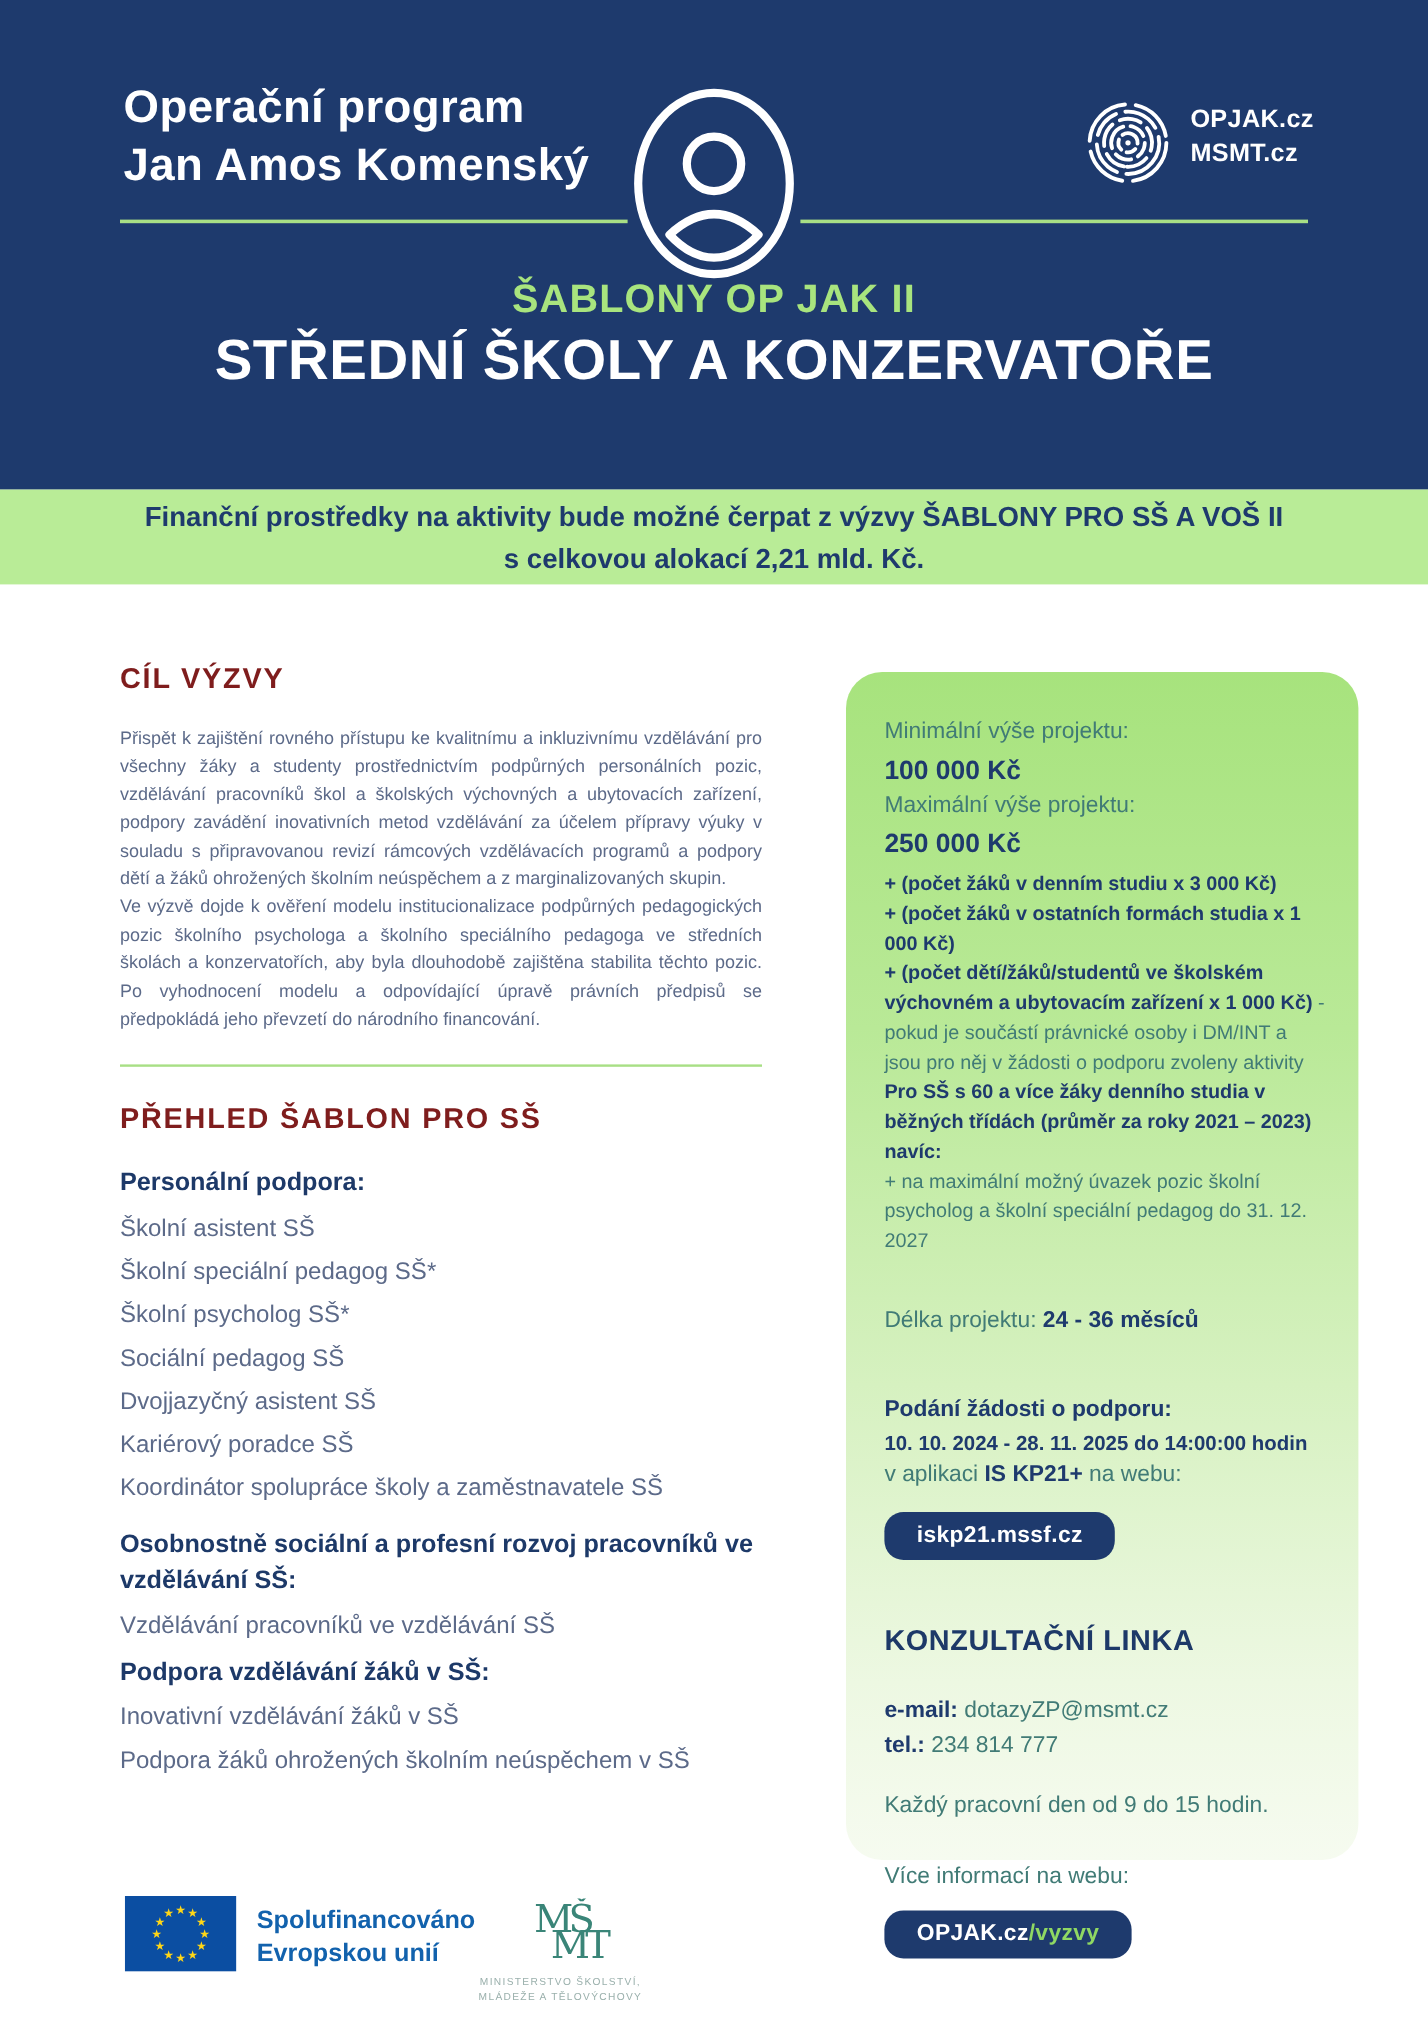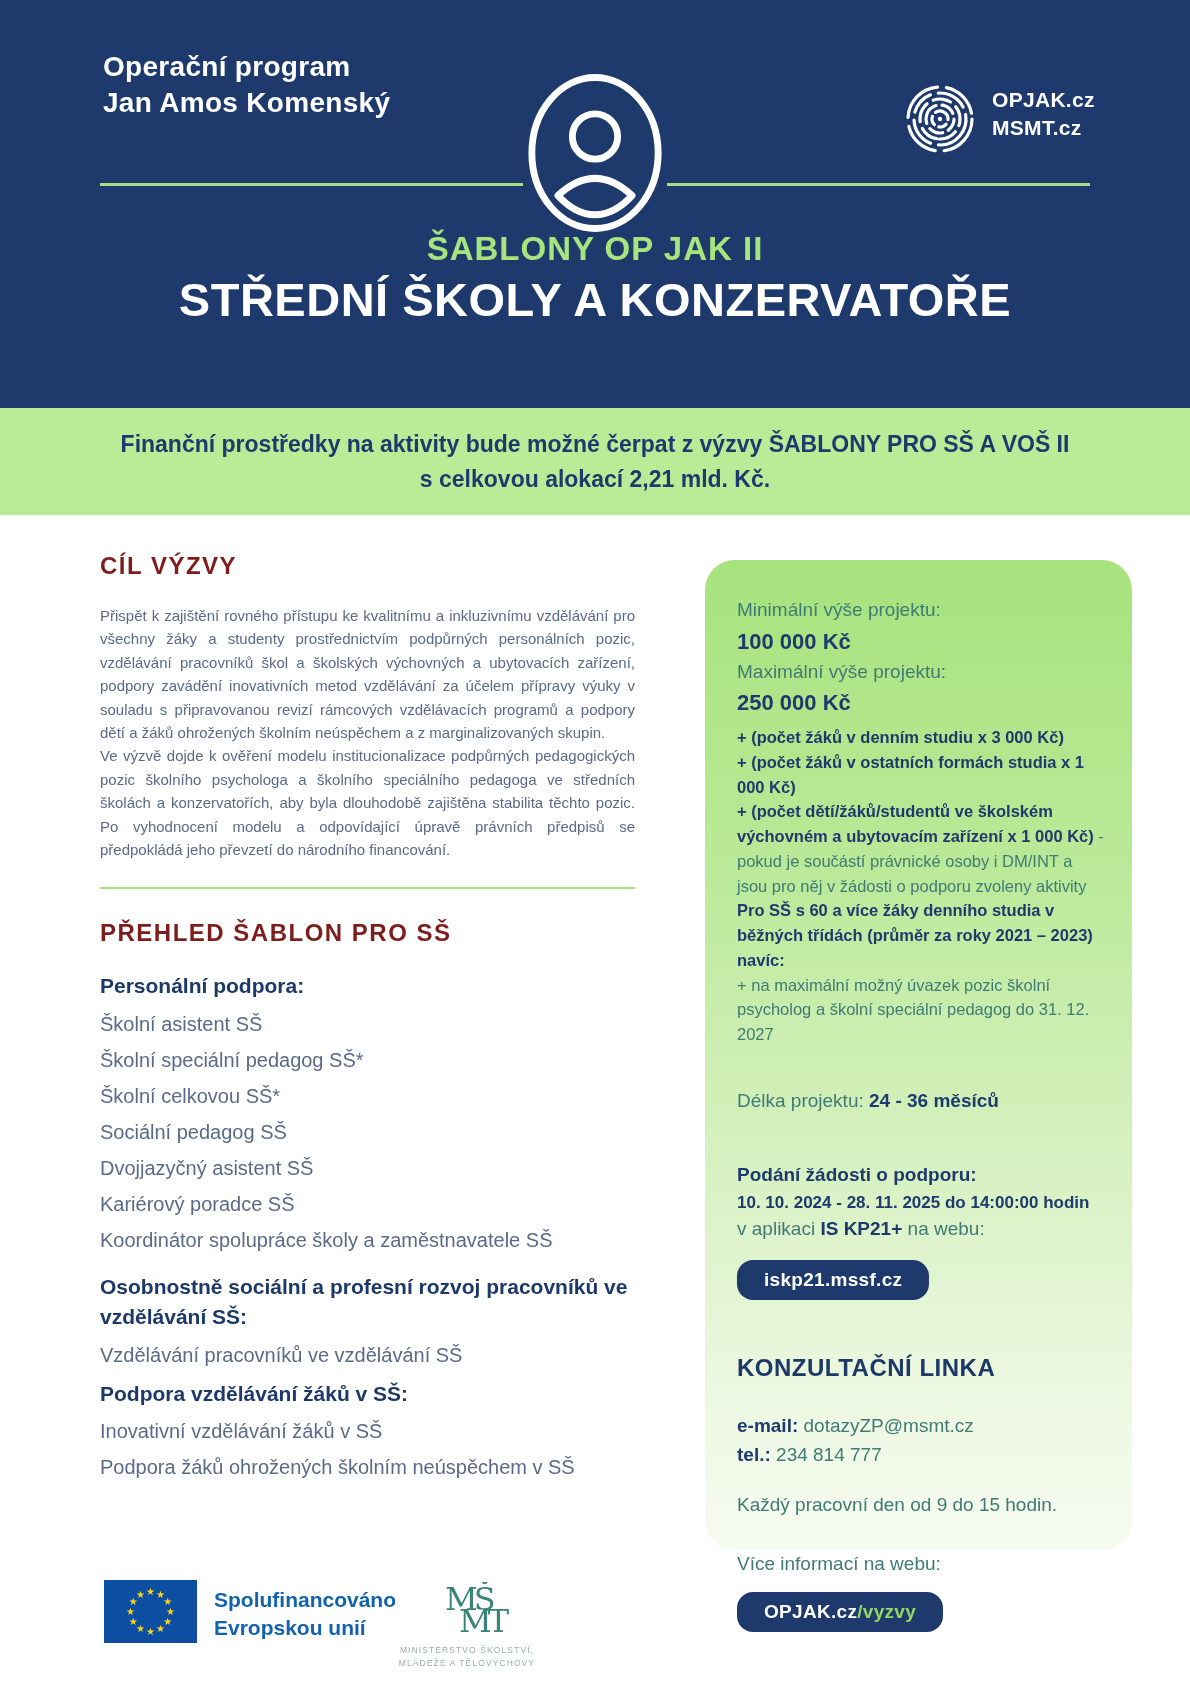--- a/index.html
+++ b/index.html
@@ -6,43 +6,43 @@
   * { box-sizing:border-box; }
   .page {
     position:relative; width:1190px; height:1683px; overflow:hidden;
     background:#ffffff;
     font-family:"Liberation Sans","DejaVu Sans",sans-serif;
     -webkit-font-smoothing:antialiased;
   }
   
   .header { position:absolute; left:0; top:0; width:1190px; height:408px; background:#1e3a6d; }
   .program-name {
-    position:absolute; left:103px; top:49px;
-    color:#ffffff; font-weight:bold; font-size:28px; line-height:1.27; letter-spacing:0.3px;
+    position:absolute; left:103px; top:66px;
+    color:#ffffff; font-weight:bold; font-size:38px; line-height:1.27; letter-spacing:0.3px;
   }
   .header-line { position:absolute; top:183px; height:3px; background:#a8df85; }
   .header-line.left  { left:100px; width:423px; }
   .header-line.right { left:667px; width:423px; }
   .person-icon-wrap { position:absolute; left:526px; top:72px; width:138px; height:162px; }
   .opjak-logo-wrap { position:absolute; left:903px; top:82px; width:74px; height:74px; }
   .opjak-logo-text {
     position:absolute; left:992px; top:86px;
     color:#ffffff; font-weight:bold; font-size:21px; line-height:1.35; letter-spacing:0.3px;
   }
   .poster-subtitle {
     position:absolute; left:0; top:230px; width:1190px; text-align:center;
     color:#a8e47e; font-weight:bold; font-size:33px; letter-spacing:1px; white-space:nowrap;
   }
   .poster-title {
     position:absolute; left:0; top:272px; width:1190px; text-align:center;
     color:#ffffff; font-weight:bold; font-size:47px; letter-spacing:0.5px; white-space:nowrap;
   }
   
   .banner {
-    position:absolute; left:0; top:408px; width:1190px; height:107px; background:#b9ec97;
+    position:absolute; left:0; top:408px; width:1190px; height:79px; background:#b9ec97;
     display:flex; flex-direction:column; justify-content:center; align-items:center;
   }
   .banner div { color:#1e3a6d; font-weight:bold; font-size:23px; line-height:1.5; white-space:nowrap; }
   
   .left-col { position:absolute; left:100px; top:552px; width:535px; }
   .h2 {
     color:#7f1d1d; font-weight:bold; font-size:24px; letter-spacing:1.5px;
     margin:0 0 24px 0;
   }
   .body-p {
@@ -134,21 +134,21 @@
     <p class="body-p">Přispět k zajištění rovného přístupu ke kvalitnímu a inkluzivnímu vzdělávání pro všechny žáky a studenty prostřednictvím podpůrných personálních pozic, vzdělávání pracovníků škol a školských výchovných a ubytovacích zařízení, podpory zavádění inovativních metod vzdělávání za účelem přípravy výuky v souladu s připravovanou revizí rámcových vzdělávacích programů a podpory dětí a žáků ohrožených školním neúspěchem a z marginalizovaných skupin.</p>
     <p class="body-p">Ve výzvě dojde k ověření modelu institucionalizace podpůrných pedagogických pozic školního psychologa a školního speciálního pedagoga ve středních školách a konzervatořích, aby byla dlouhodobě zajištěna stabilita těchto pozic. Po vyhodnocení modelu a odpovídající úpravě právních předpisů se předpokládá jeho převzetí do národního financování.</p>
 
     <div class="divider"></div>
 
     <div class="h2">PŘEHLED ŠABLON PRO SŠ</div>
 
     <div class="grp-title">Personální podpora:</div>
     <div class="grp-item">Školní asistent SŠ</div>
     <div class="grp-item">Školní speciální pedagog SŠ*</div>
-    <div class="grp-item">Školní celkovou SŠ*</div>
+    <div class="grp-item">Školní psycholog SŠ*</div>
     <div class="grp-item">Sociální pedagog SŠ</div>
     <div class="grp-item">Dvojjazyčný asistent SŠ</div>
     <div class="grp-item">Kariérový poradce SŠ</div>
     <div class="grp-item">Koordinátor spolupráce školy a zaměstnavatele SŠ</div>
 
     <div class="grp-title">Osobnostně sociální a profesní rozvoj pracovníků ve vzdělávání SŠ:</div>
     <div class="grp-item">Vzdělávání pracovníků ve vzdělávání SŠ</div>
 
     <div class="grp-title" style="margin-top:6px;">Podpora vzdělávání žáků v SŠ:</div>
     <div class="grp-item">Inovativní vzdělávání žáků v SŠ</div>

